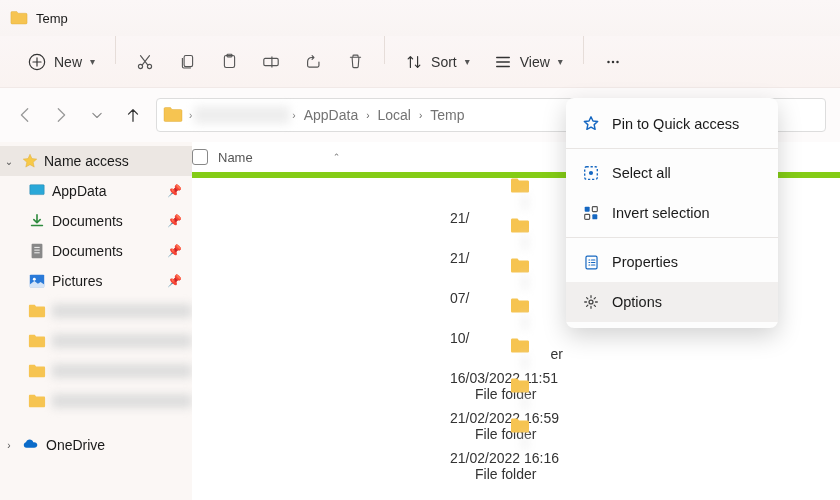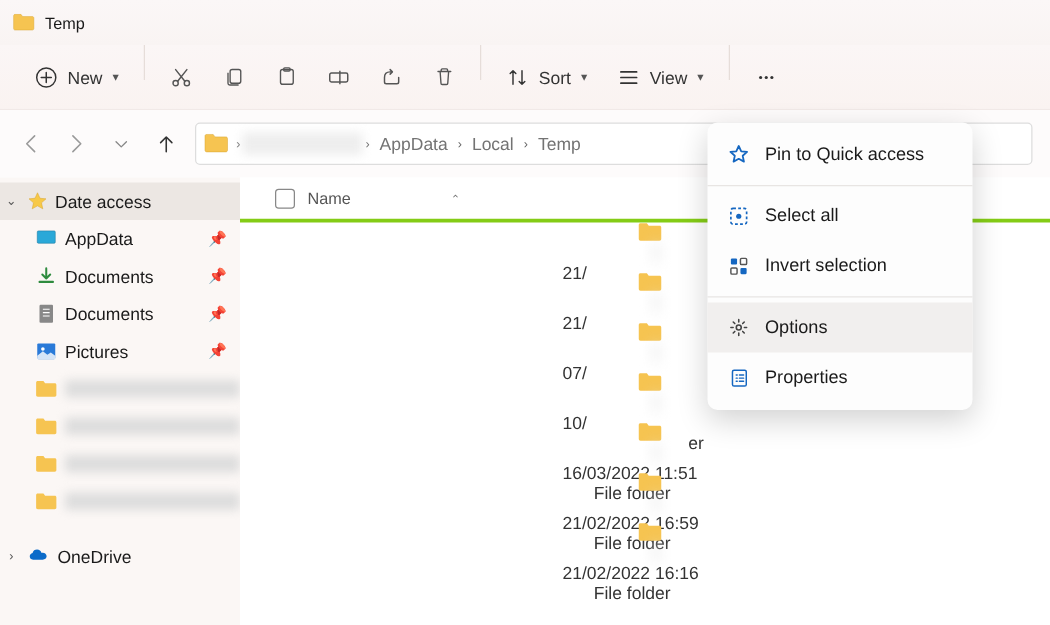--- a/index.html
+++ b/index.html
@@ -28,21 +28,21 @@
 .main { display: flex; height: calc(500px - 36px - 52px - 54px); }
 .sidebar { width: 192px; background: #fbf7f5; overflow-y: auto; padding-top: 4px; }
 .side-item { display: flex; align-items: center; height: 30px; padding-left: 6px; gap: 6px; cursor: pointer; }
 .side-item.quick { background: #ece7e3; padding-left: 2px; }
 .side-item .expand { width: 14px; font-size: 10px; color: #555; text-align:center; }
 .side-item .label { flex: 1; font-size: 14px; }
 .side-item .pin { color: #888; font-size: 12px; margin-right: 10px; }
 .side-item.blur .label { filter: blur(4px); background:#ddd; height:14px; border-radius:2px; }
 
 .content { flex: 1; background: #fff; position: relative; }
-.col-headers { display: flex; align-items: center; height: 36px; border-bottom: 3px solid #84cc16; padding-left: 28px; color: #555; font-size: 13px; }
+.col-headers { display: flex; align-items: center; height: 36px; border-bottom: 6px solid #84cc16; padding-left: 0; color: #555; font-size: 13px; }
 .col-check { width: 26px; }
 .col-name { flex: 1; display:flex; align-items:center; gap:80px; }
 .col-date { width: 150px; }
 .col-type { width: 100px; }
 .sort-caret { font-size:9px; color:#777; }
 
 .checkbox { width: 16px; height: 16px; border: 1.5px solid #888; border-radius: 3px; }
 
 .rows { }
 .row { display: flex; align-items: center; height: 40px; padding-left: 18px; flex-direction: column; }
@@ -205,21 +205,21 @@
 
 <div class="main">
   <div class="sidebar">
     <div class="side-item quick">
       <span class="expand">⌄</span>
       <span>
         <svg width="16" height="16" viewBox="0 0 20 20">
             <path d="M10 1.5l2.5 5.5 6 .6-4.5 4 1.3 6-5.3-3-5.3 3 1.3-6L1.5 7.6l6-.6z" fill="#f7c948" stroke="#d9a52e" stroke-width=".5"></path>
           </svg>
       </span>
-      <span class="label">Date access</span>
+      <span class="label">Name access</span>
     </div>
     <div class="side-item" style="padding-left:28px">
       <span>
           <svg width="18" height="18" viewBox="0 0 20 20">
             <rect x="2" y="3" width="16" height="11" rx="1" fill="#2aa8d8"></rect>
             <rect x="2" y="3" width="16" height="11" rx="1" fill="none" stroke="#1a7aa3" stroke-width=".5"></rect>
           </svg>
         </span>
       <span class="label">AppData</span>
       <span class="pin">📌</span>
@@ -417,31 +417,31 @@
       <svg viewBox="0 0 20 20" width="18" height="18">
           <rect x="3" y="3" width="5.5" height="5.5" rx="1" fill="#1567c1"></rect>
           <rect x="11.5" y="3" width="5.5" height="5.5" rx="1" fill="none" stroke="#555" stroke-width="1.3"></rect>
           <rect x="3" y="11.5" width="5.5" height="5.5" rx="1" fill="none" stroke="#555" stroke-width="1.3"></rect>
           <rect x="11.5" y="11.5" width="5.5" height="5.5" rx="1" fill="#1567c1"></rect>
         </svg>
     </span>
     <span>Invert selection</span>
   </div>
   <div class="menu-sep"></div>
-  <div class="menu-item hover">
-    <span class="menu-ico">
-      <svg viewBox="0 0 20 20" width="18" height="18">
-          <circle cx="10" cy="10" r="2.2" fill="none" stroke="#444" stroke-width="1.4"></circle>
-          <path d="M10 3v2M10 15v2M17 10h-2M5 10H3M14.9 5.1l-1.4 1.4M6.5 13.5l-1.4 1.4M14.9 14.9l-1.4-1.4M6.5 6.5L5.1 5.1" stroke="#444" stroke-width="1.4" stroke-linecap="round"></path>
-        </svg>
-    </span>
-    <span>Options</span>
-  </div>
   <div class="menu-item">
     <span class="menu-ico">
       <svg viewBox="0 0 20 20" width="17" height="17">
           <rect x="3.5" y="2.5" width="13" height="15" rx="1.5" fill="none" stroke="#1567c1" stroke-width="1.4"></rect>
           <path d="M7 7h1M10 7h4M7 10h1M10 10h4M7 13h1M10 13h4" stroke="#1567c1" stroke-width="1.3" stroke-linecap="round"></path>
         </svg>
     </span>
     <span>Properties</span>
   </div>
+  <div class="menu-item hover">
+    <span class="menu-ico">
+      <svg viewBox="0 0 20 20" width="18" height="18">
+          <circle cx="10" cy="10" r="2.2" fill="none" stroke="#444" stroke-width="1.4"></circle>
+          <path d="M10 3v2M10 15v2M17 10h-2M5 10H3M14.9 5.1l-1.4 1.4M6.5 13.5l-1.4 1.4M14.9 14.9l-1.4-1.4M6.5 6.5L5.1 5.1" stroke="#444" stroke-width="1.4" stroke-linecap="round"></path>
+        </svg>
+    </span>
+    <span>Options</span>
+  </div>
 </div>
 
 </body></html>

